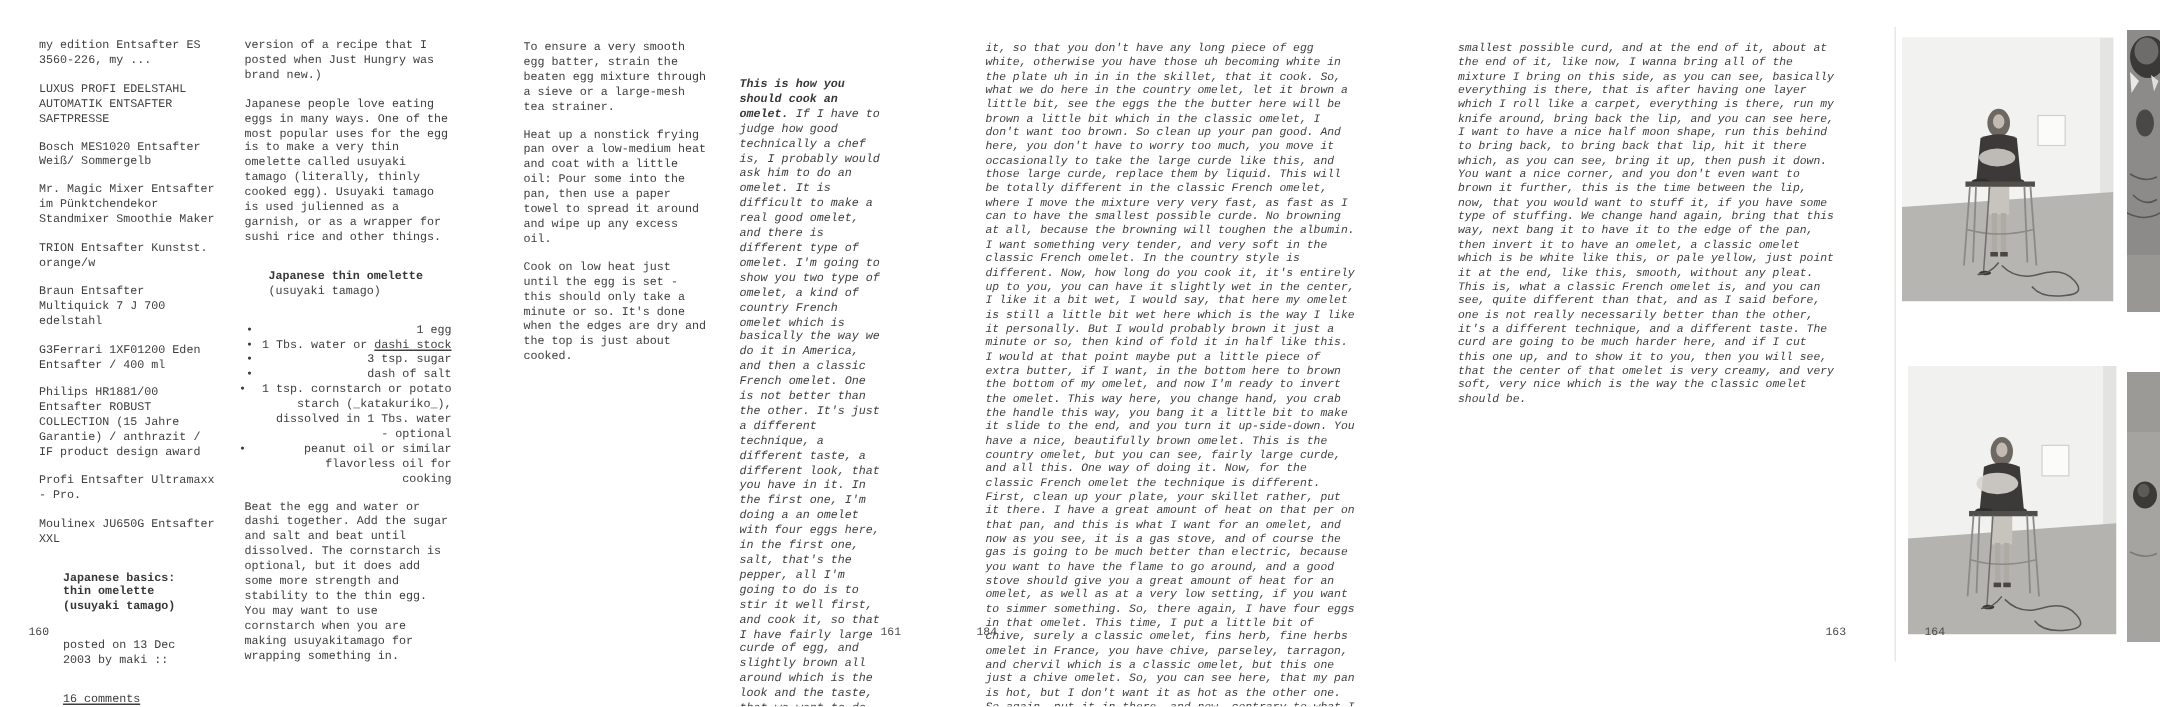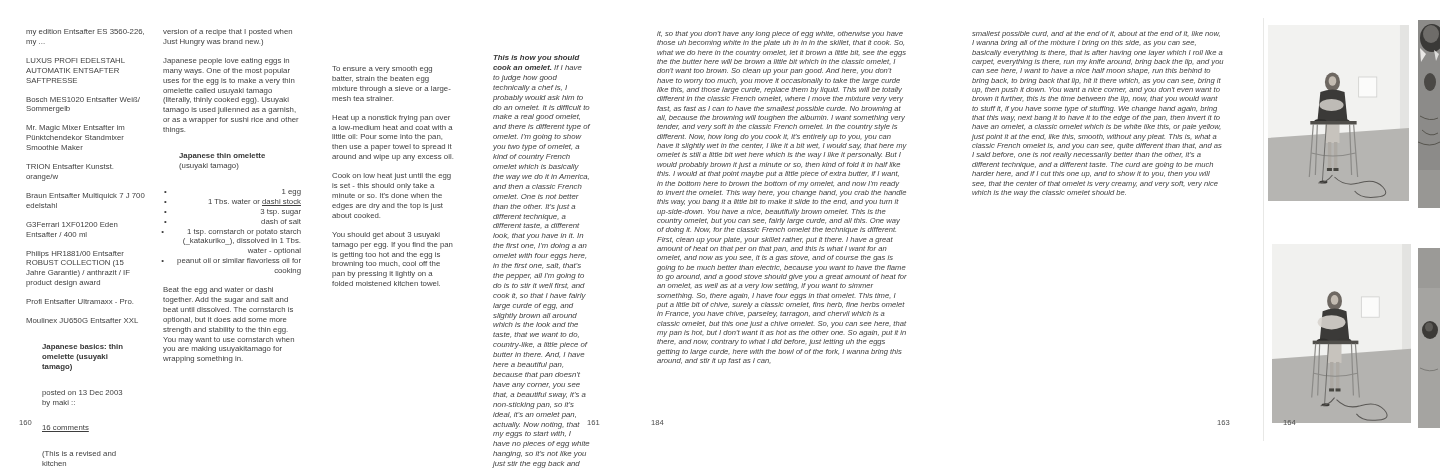--- a/index.html
+++ b/index.html
@@ -1,18 +1,18 @@
 <!DOCTYPE html>
 <html><head>
 <meta charset="utf-8">
 <style>
   html,body { margin:0; padding:0; background:#ffffff; }
   .spread {
     position:relative; width:1440px; height:471px; background:#ffffff;
-    font-family:Liberation Sans, sans-serif; color:#3e3e3e; overflow:hidden;
+    font-family:Liberation Mono, monospace; color:#3e3e3e; overflow:hidden;
   }
   .col { position:absolute; text-align:left; }
   
   .n { font-size:7.8px; line-height:9.9px; }
   .n p { margin:0 0 9px 0; }
   .n p.m0 { margin:16px; }
   
   .w { font-size:7.6px; line-height:9.35px; font-style:italic; }
   .w p { margin:0; }
   .italic { font-style:italic; }
@@ -57,25 +57,24 @@
       <li><span>1 egg</span></li>
       <li><span>1 Tbs. water or </span><span class="link">dashi stock</span></li>
       <li><span>3 tsp. sugar</span></li>
       <li><span>dash of salt</span></li>
       <li class="deep"><span>1 tsp. cornstarch or potato starch (_katakuriko_), dissolved in 1 Tbs. water - optional</span></li>
       <li class="deep"><span>peanut oil or similar flavorless oil for cooking</span></li>
     </ul>
     <p>Beat the egg and water or dashi together. Add the sugar and salt and beat until dissolved. The cornstarch is optional, but it does add some more strength and stability to the thin egg. You may want to use cornstarch when you are making usuyakitamago for wrapping something in.</p>
   </div>
 
-  <div class="col n" style="left:332px; top:28px; width:123px;margin-top:36px;">
+  <div class="col n" style="left:349px; top:28px; width:123px;">
     <p>To ensure a very smooth egg batter, strain the beaten egg mixture through a sieve or a large-mesh tea strainer.</p>
     <p>Heat up a nonstick frying pan over a low-medium heat and coat with a little oil: Pour some into the pan, then use a paper towel to spread it around and wipe up any excess oil.</p>
     <p>Cook on low heat just until the egg is set - this should only take a minute or so. It's done when the edges are dry and the top is just about cooked.</p>
-    <p>You should get about 3 usuyaki tamago per egg. If you find the pan is getting too hot and the egg is browning too much, cool off the pan by pressing it lightly on a folded moistened kitchen towel.</p>
   </div>
 
   <div class="col n italic" style="left:477px; top:37px; width:129px;">
     <p class="m0"><b>This is how you should cook an omelet.</b><span>  If I have to judge how good technically a chef is, I probably would ask him to do an omelet. It is difficult to make a real good omelet, and there is different type of omelet. I'm going to show you two type of omelet, a kind of country French omelet which is basically the way we do it in America, and then a classic French omelet. One is not better than the other. It's just a different technique, a different taste, a different look, that you have in it. In the first one, I'm doing a an omelet with four eggs here, in the first one, salt, that's the pepper, all I'm going to do is to stir it well first, and cook it, so that I have fairly large curde of egg, and slightly brown all around which is the look and the taste, that we want to do, country-like, a little piece of butter in there. And, I have here a beautiful pan, because that pan doesn't have any corner, you see that, a beautiful sway, it's a non-sticking pan, so it's ideal, it's an omelet pan, actually. Now noting, that my eggs to start with, I have no pieces of egg white hanging, so it's not like you just stir the egg back and force, you have to go from one hand to the other to really break</span></p>
   </div>
 
   <div class="col w" style="left:657px; top:29px; width:250px;">
     <p>it, so that you don't have any long piece of egg white, otherwise you have those uh becoming white in the plate uh in in in the skillet, that it cook. So, what we do here in the country omelet, let it brown a little bit, see the eggs the the butter here will be brown a little bit which in the classic omelet, I don't want too brown. So clean up your pan good. And here, you don't have to worry too much, you move it occasionally to take the large curde like this, and those large curde, replace them by liquid. This will be totally different in the classic French omelet, where I move the mixture very very fast, as fast as I can to have the smallest possible curde. No browning at all, because the browning will toughen the albumin. I want something very tender, and very soft in the classic French omelet. In the country style is different. Now, how long do you cook it, it's entirely up to you, you can have it slightly wet in the center, I like it a bit wet, I would say, that here my omelet is still a little bit wet here which is the way I like it personally. But I would probably brown it just a minute or so, then kind of fold it in half like this. I would at that point maybe put a little piece of extra butter, if I want, in the bottom here to brown the bottom of my omelet, and now I'm ready to invert the omelet. This way here, you change hand, you crab the handle this way, you bang it a little bit to make it slide to the end, and you turn it up-side-down. You have a nice, beautifully brown omelet. This is the country omelet, but you can see, fairly large curde, and all this. One way of doing it. Now, for the classic French omelet the technique is different. First, clean up your plate, your skillet rather, put it there. I have a great amount of heat on that per on that pan, and this is what I want for an omelet, and now as you see, it is a gas stove, and of course the gas is going to be much better than electric, because you want to have the flame to go around, and a good stove should give you a great amount of heat for an omelet, as well as at a very low setting, if you want to simmer something. So, there again, I have four eggs in that omelet. This time, I put a little bit of chive, surely a classic omelet, fins herb, fine herbs omelet in France, you have chive, parseley, tarragon, and chervil which is a classic omelet, but this one just a chive omelet. So, you can see here, that my pan is hot, but I don't want it as hot as the other one. So again, put it in there, and now, contrary to what I did before, just letting uh the eggs getting to large curde, here with the bowl of of the fork, I wanna bring this around, and stir it up fast as I can,</p>
   </div>
 

